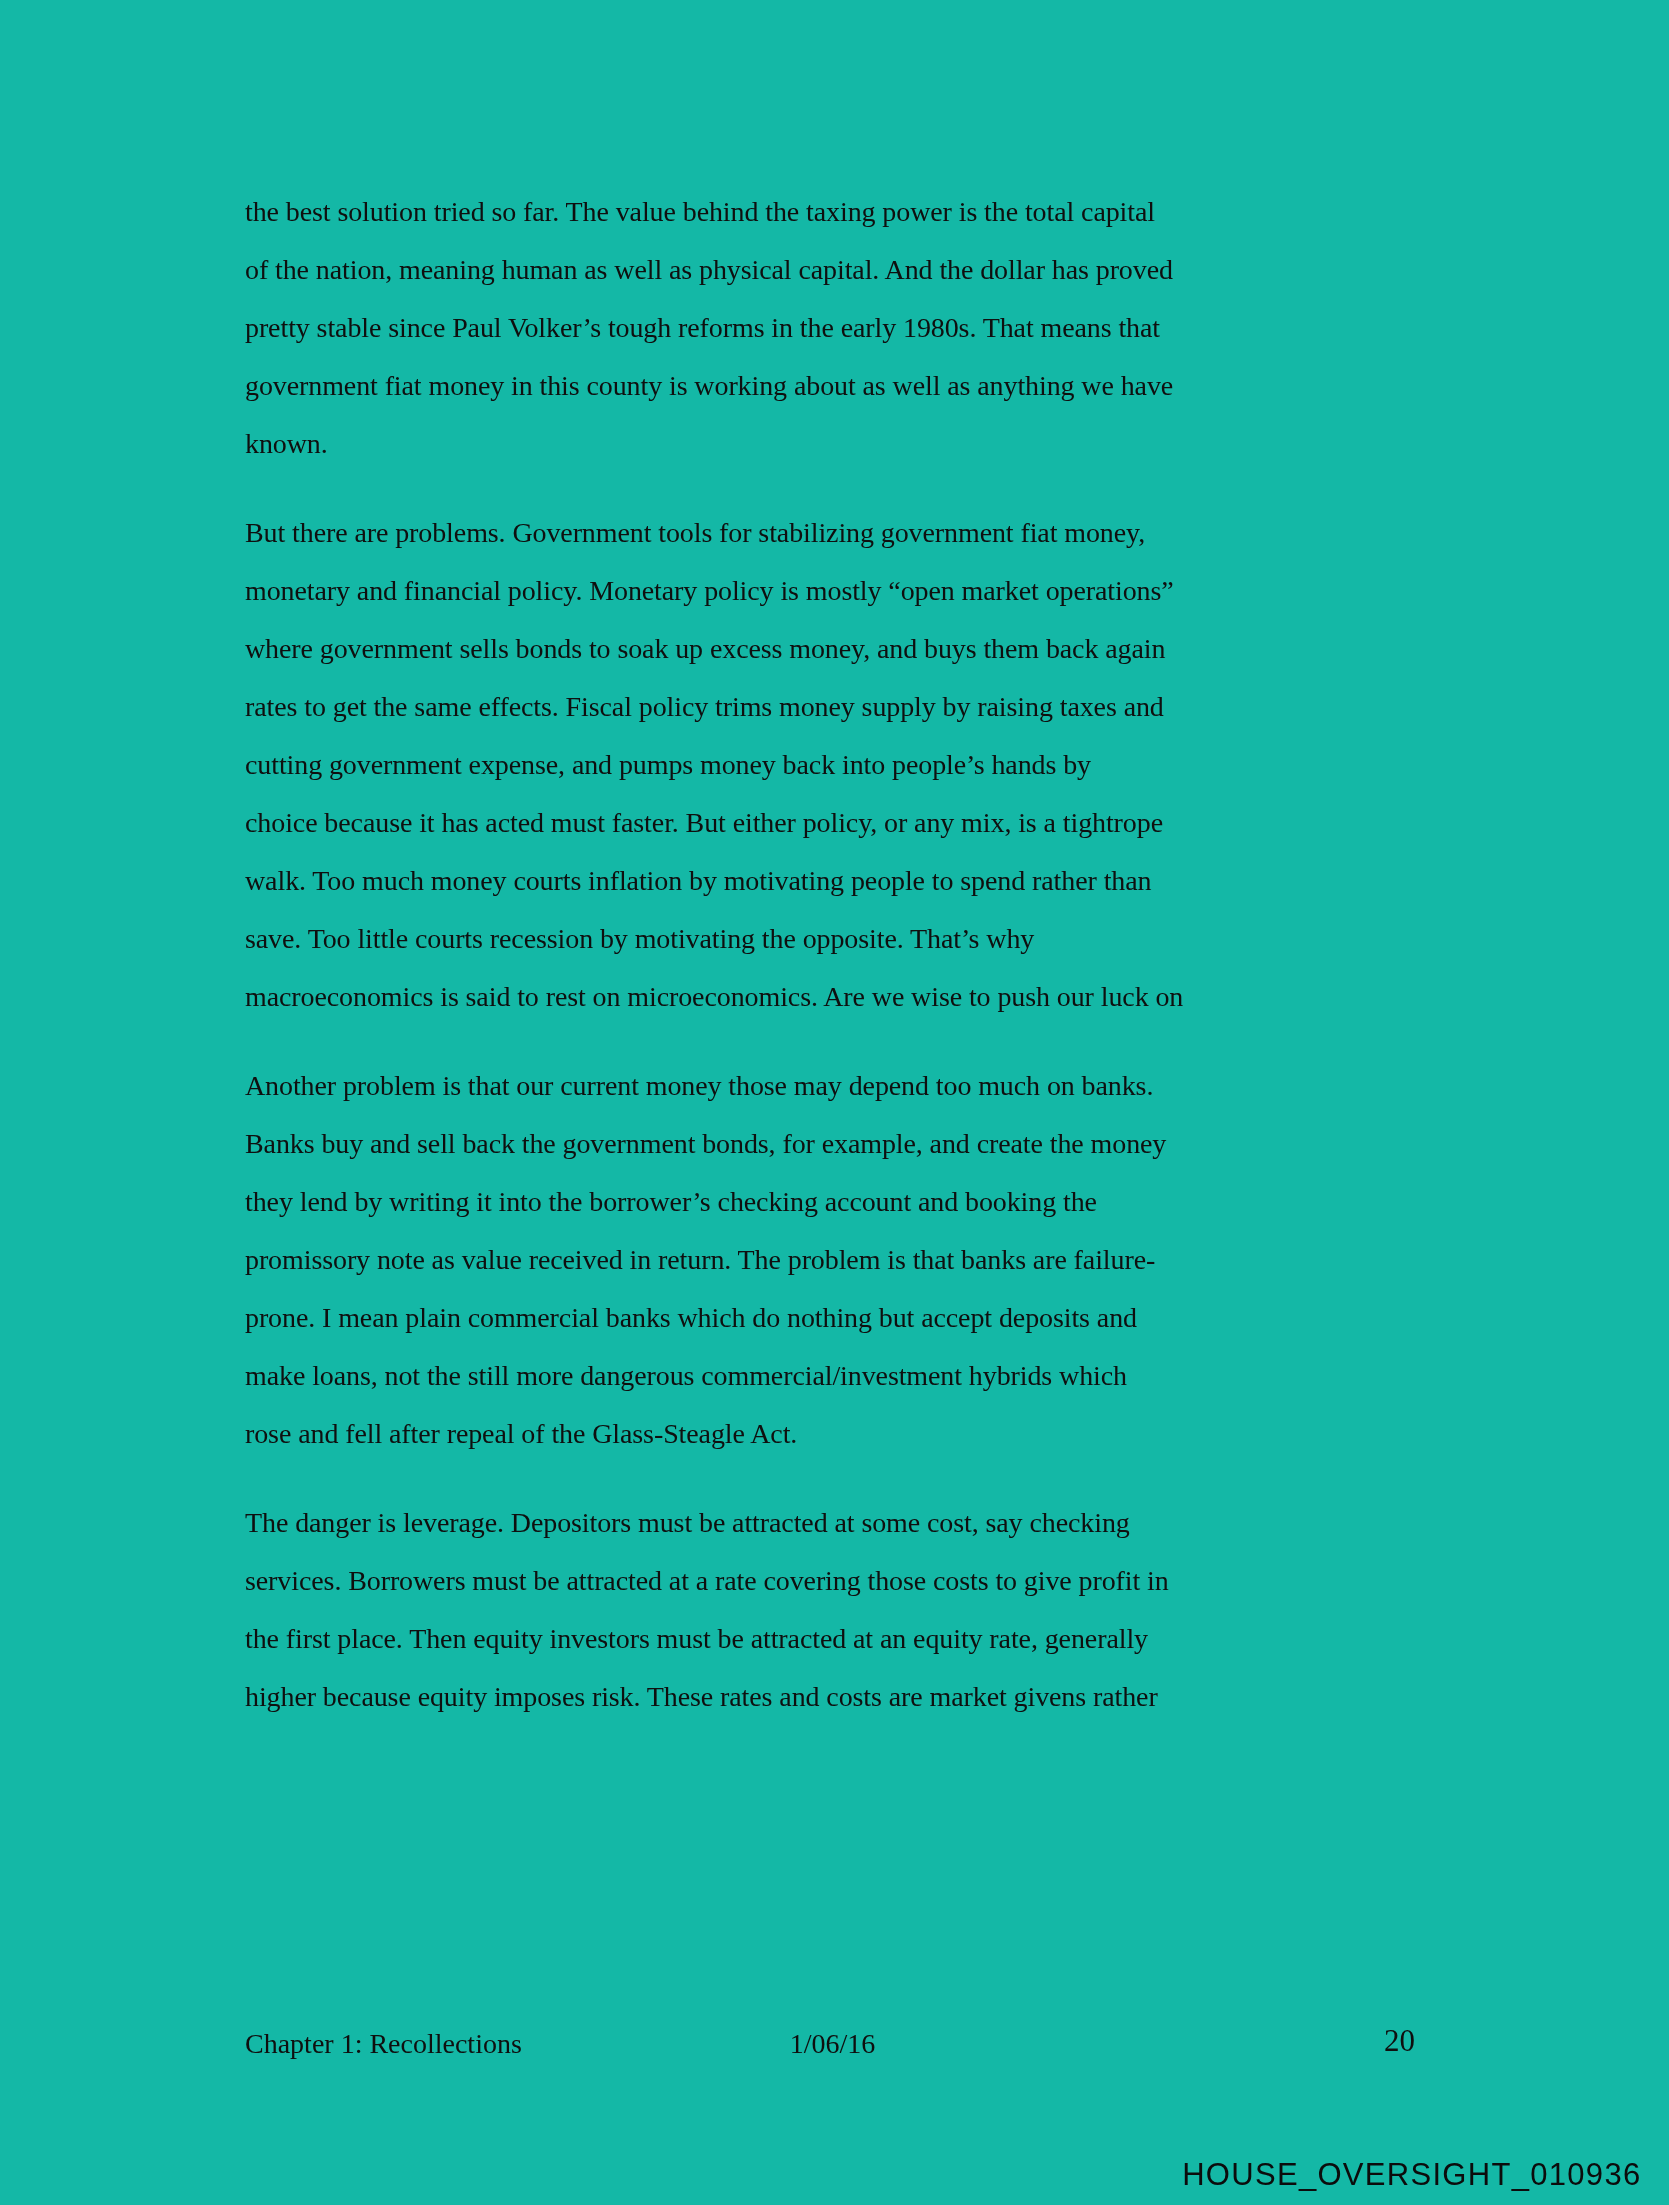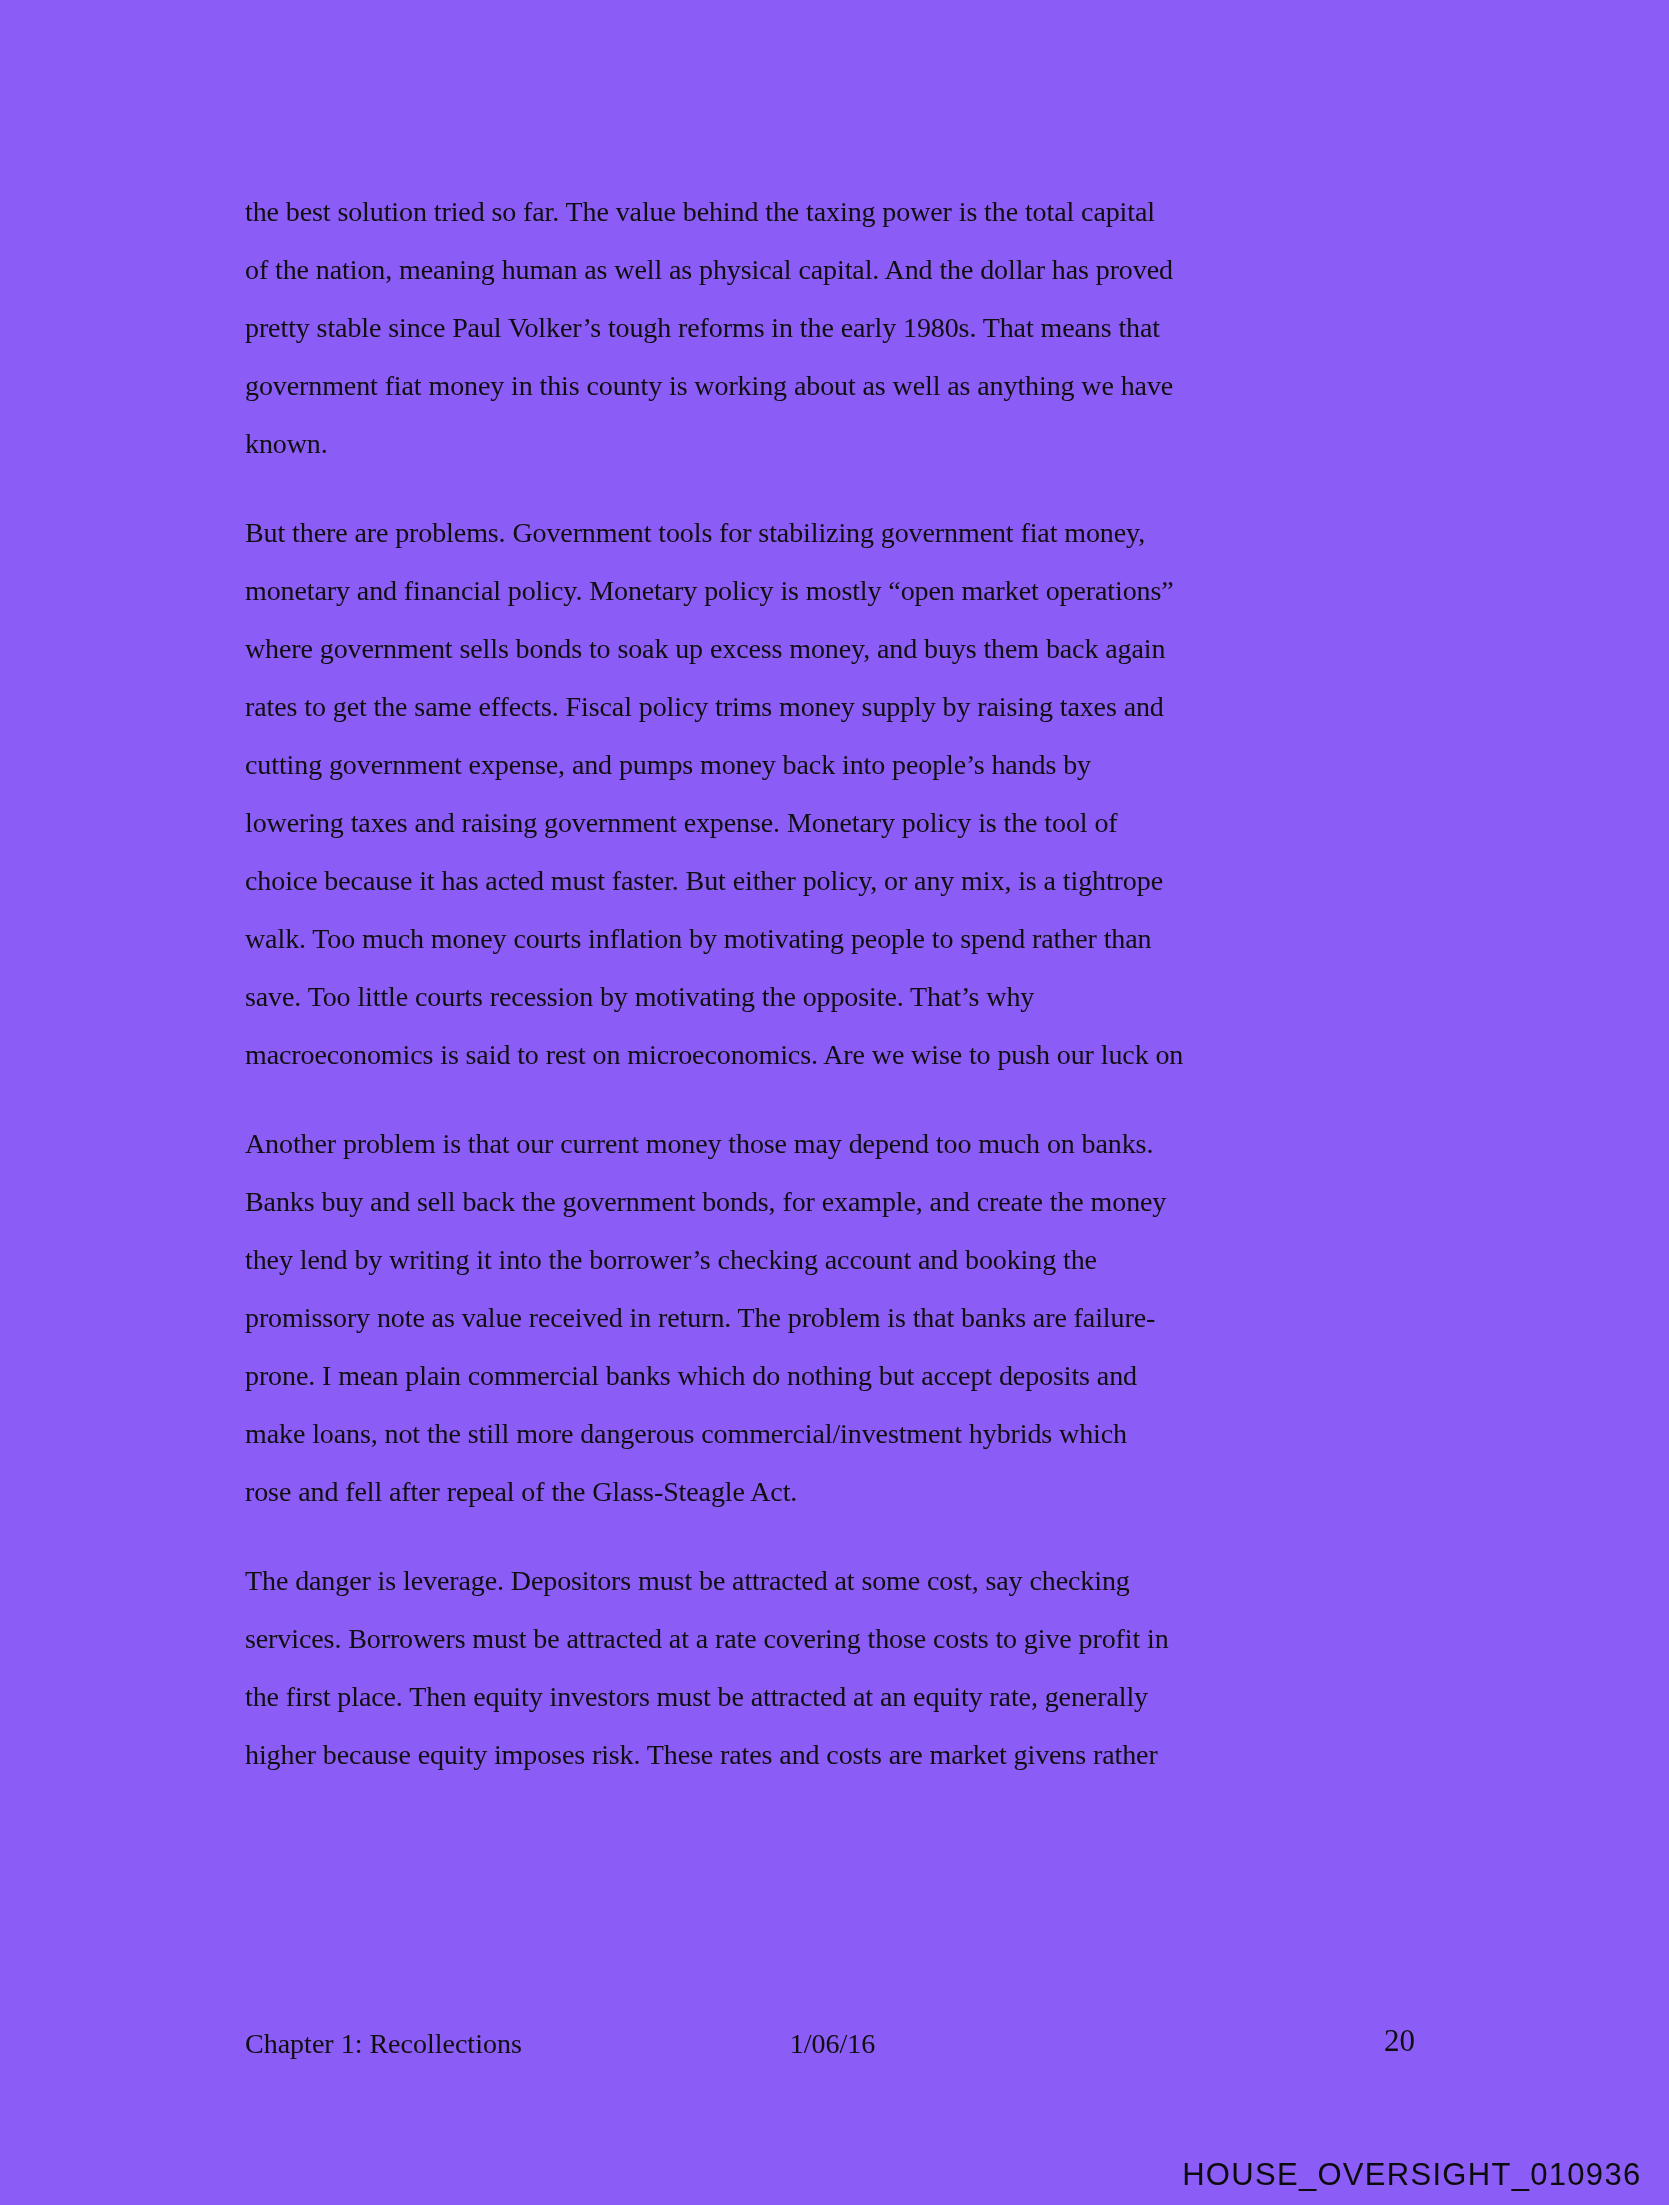--- a/index.html
+++ b/index.html
@@ -67,36 +67,35 @@
     font-family: "Liberation Sans", sans-serif;
     font-size: 31px;
     letter-spacing: 1.3px;
     color: #0c0c0c;
     white-space: nowrap;
   }
 </style>
 </head>
 <body>
 
-<div class="page" style="background: #8b5cf6; color: rgb(15, 15, 15);">
+<div class="page" style="background: #14b8a6; color: rgb(15, 15, 15);">
   <main class="content">
       <div class="paragraph">
         <div class="line">the best solution tried so far. The value behind the taxing power is the total capital</div>
         <div class="line">of the nation, meaning human as well as physical capital. And the dollar has proved</div>
         <div class="line">pretty stable since Paul Volker’s tough reforms in the early 1980s. That means that</div>
         <div class="line">government fiat money in this county is working about as well as anything we have</div>
         <div class="line">known.</div>
       </div>
       <div class="paragraph">
         <div class="line">But there are problems. Government tools for stabilizing government fiat money,</div>
         <div class="line">monetary and financial policy. Monetary policy is mostly “open market operations”</div>
         <div class="line">where government sells bonds to soak up excess money, and buys them back again</div>
         <div class="line">rates to get the same effects. Fiscal policy trims money supply by raising taxes and</div>
         <div class="line">cutting government expense, and pumps money back into people’s hands by</div>
-        <div class="line">lowering taxes and raising government expense. Monetary policy is the tool of</div>
         <div class="line">choice because it has acted must faster. But either policy, or any mix, is a tightrope</div>
         <div class="line">walk. Too much money courts inflation by motivating people to spend rather than</div>
         <div class="line">save. Too little courts recession by motivating the opposite. That’s why</div>
         <div class="line">macroeconomics is said to rest on microeconomics. Are we wise to push our luck on</div>
       </div>
       <div class="paragraph">
         <div class="line">Another problem is that our current money those may depend too much on banks.</div>
         <div class="line">Banks buy and sell back the government bonds, for example, and create the money</div>
         <div class="line">they lend by writing it into the borrower’s checking account and booking the</div>
         <div class="line">promissory note as value received in return. The problem is that banks are failure-</div>

